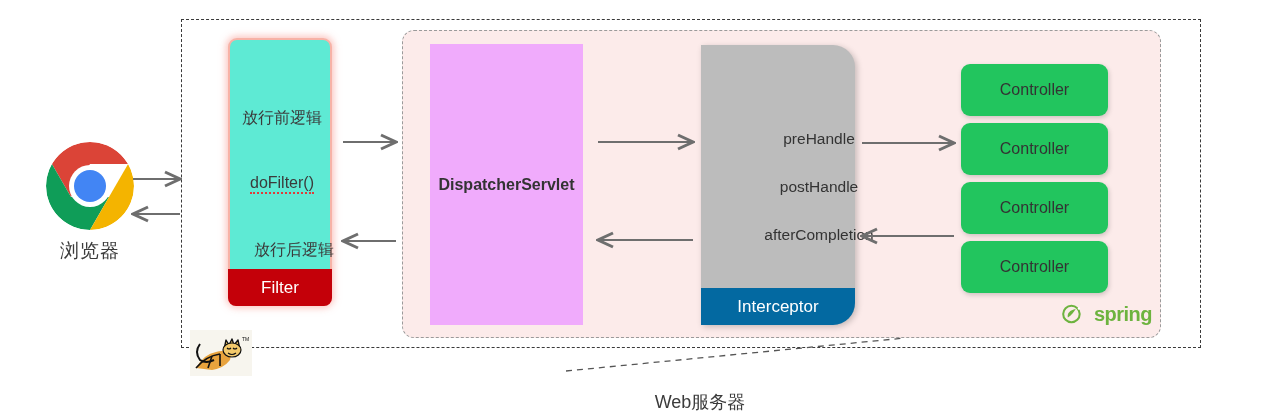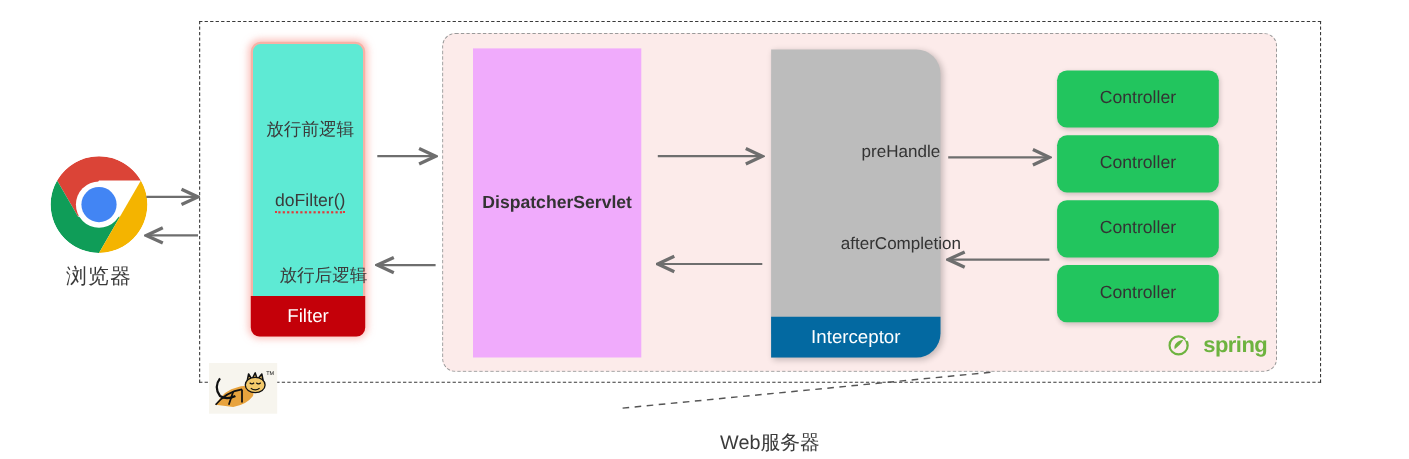--- a/index.html
+++ b/index.html
@@ -66,21 +66,21 @@
     left:701px;top:45px;width:154px;height:280px;background:#bcbcbc;
     border-radius:0 22px 22px 0;
     box-shadow:2px 2px 6px rgba(0,0,0,.22);box-sizing:border-box;
   }
   .icp-line{
     position:absolute;left:0;width:154px;text-align:center;
     font-size:15.5px;color:#333333;padding-left:41px;
   }
   #icp-pre {top:85px;}
   #icp-post{top:133px;}
-  #icp-after{top:168px;}
+  #icp-after{top:181px;}
   #interceptor-footer{
     position:absolute;left:0;bottom:0;width:154px;height:37px;
     background:#0369a1;border-radius:0 0 22px 0;
     display:flex;align-items:center;justify-content:center;
     color:#ffffff;font-size:17px;
   }
 
   
   .controller-box{
     left:961px;width:147px;height:52px;background:#22c55e;border-radius:9px;
@@ -155,20 +155,21 @@
 </svg>
 
 <div class="abs" id="spring-container"></div>
 
 <div class="abs" id="dispatcher-servlet">
   <span id="dispatcher-label">DispatcherServlet</span>
 </div>
 
 <div class="abs" id="interceptor-box">
   <div class="icp-line" id="icp-pre">preHandle</div>
+  <div class="icp-line" id="icp-post">postHandle</div>
   <div class="icp-line" id="icp-after">afterCompletion</div>
   <div id="interceptor-footer">Interceptor</div>
 </div>
 
 <div class="abs controller-box" id="controller-0">Controller</div>
 <div class="abs controller-box" id="controller-1">Controller</div>
 <div class="abs controller-box" id="controller-2">Controller</div>
 <div class="abs controller-box" id="controller-3">Controller</div>
 
 <div class="abs" id="spring-logo">

